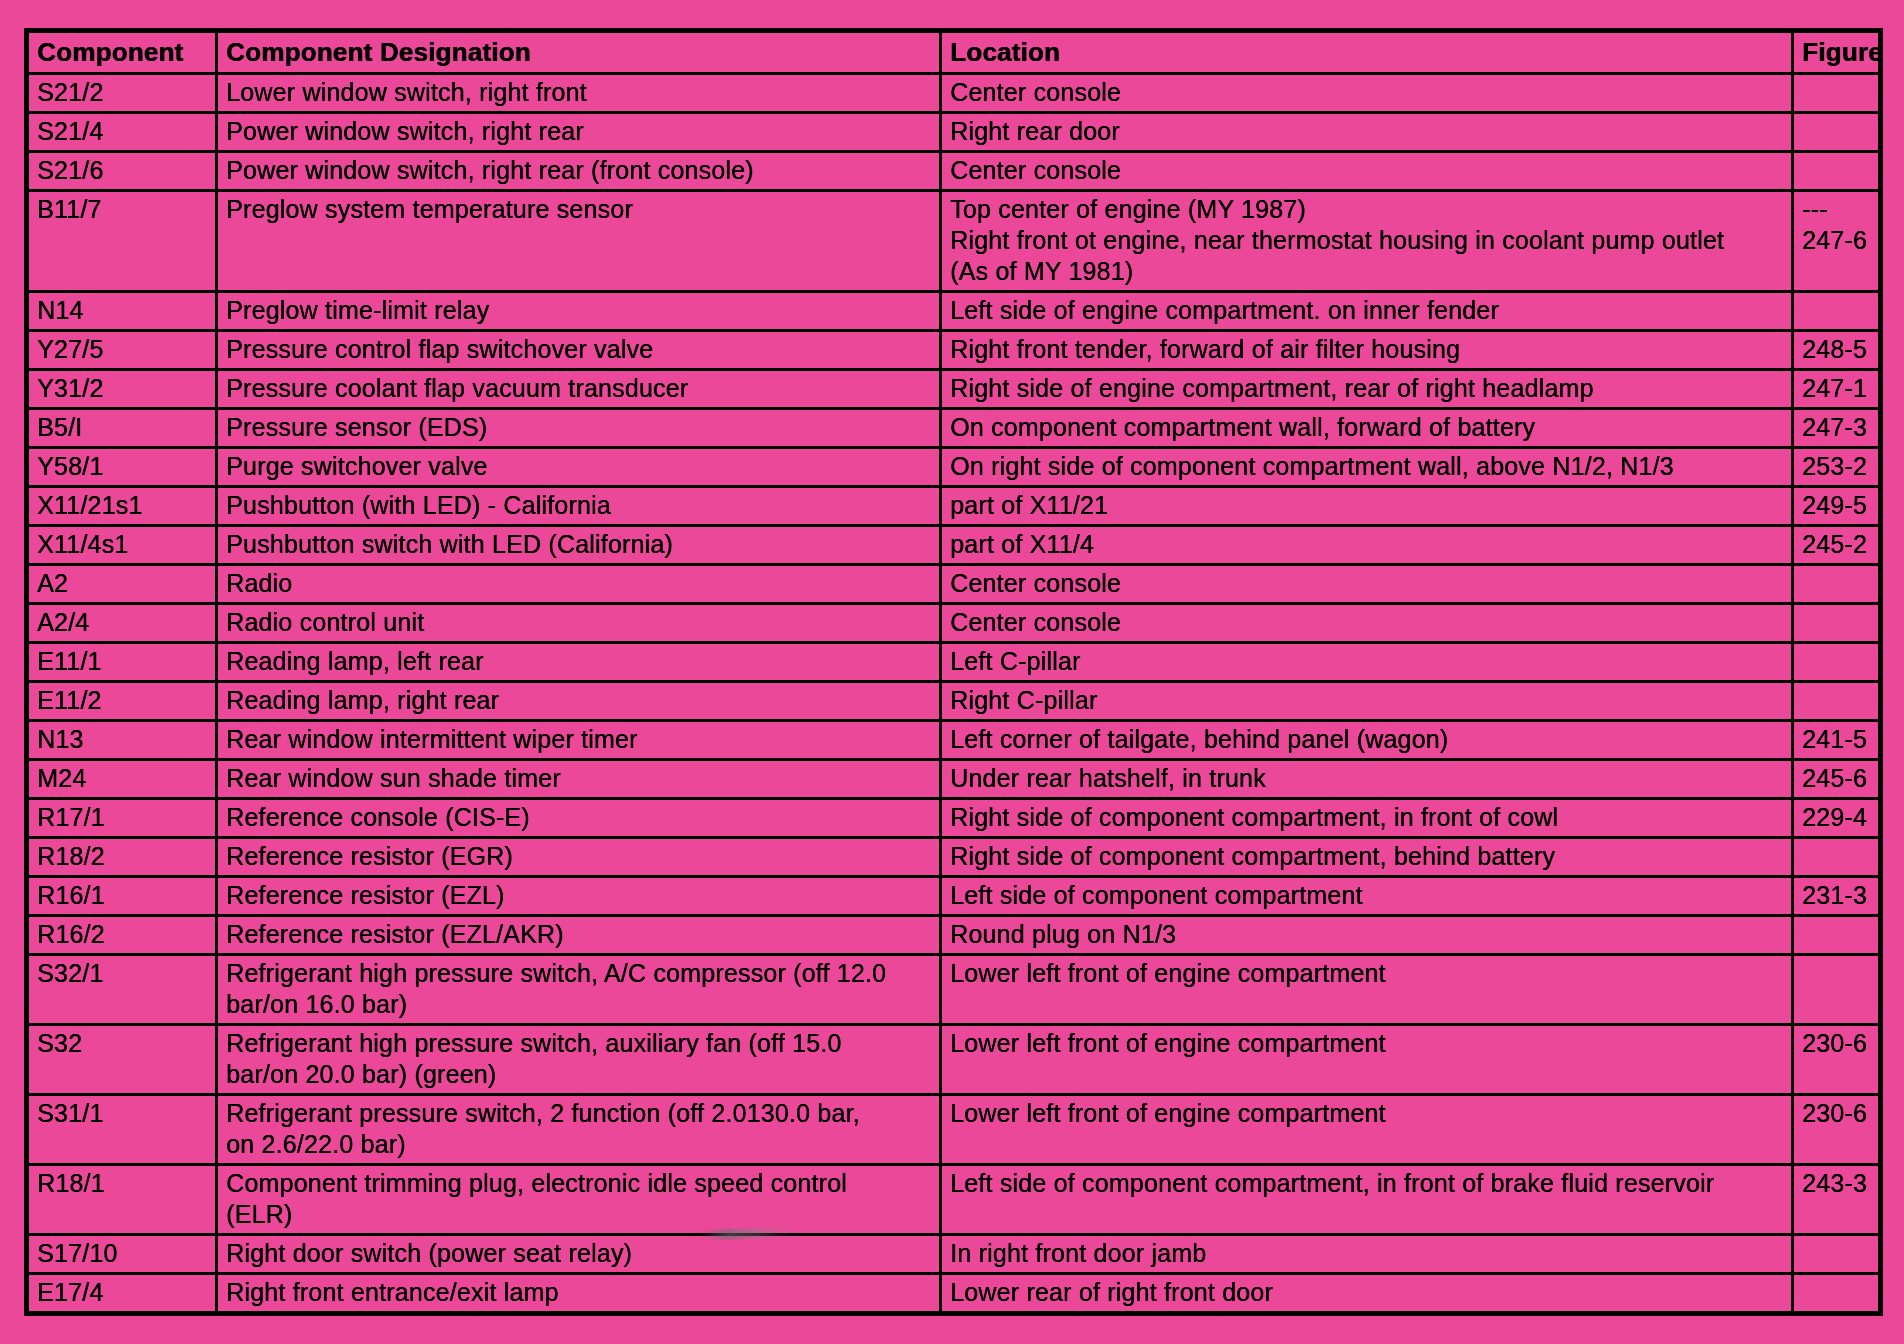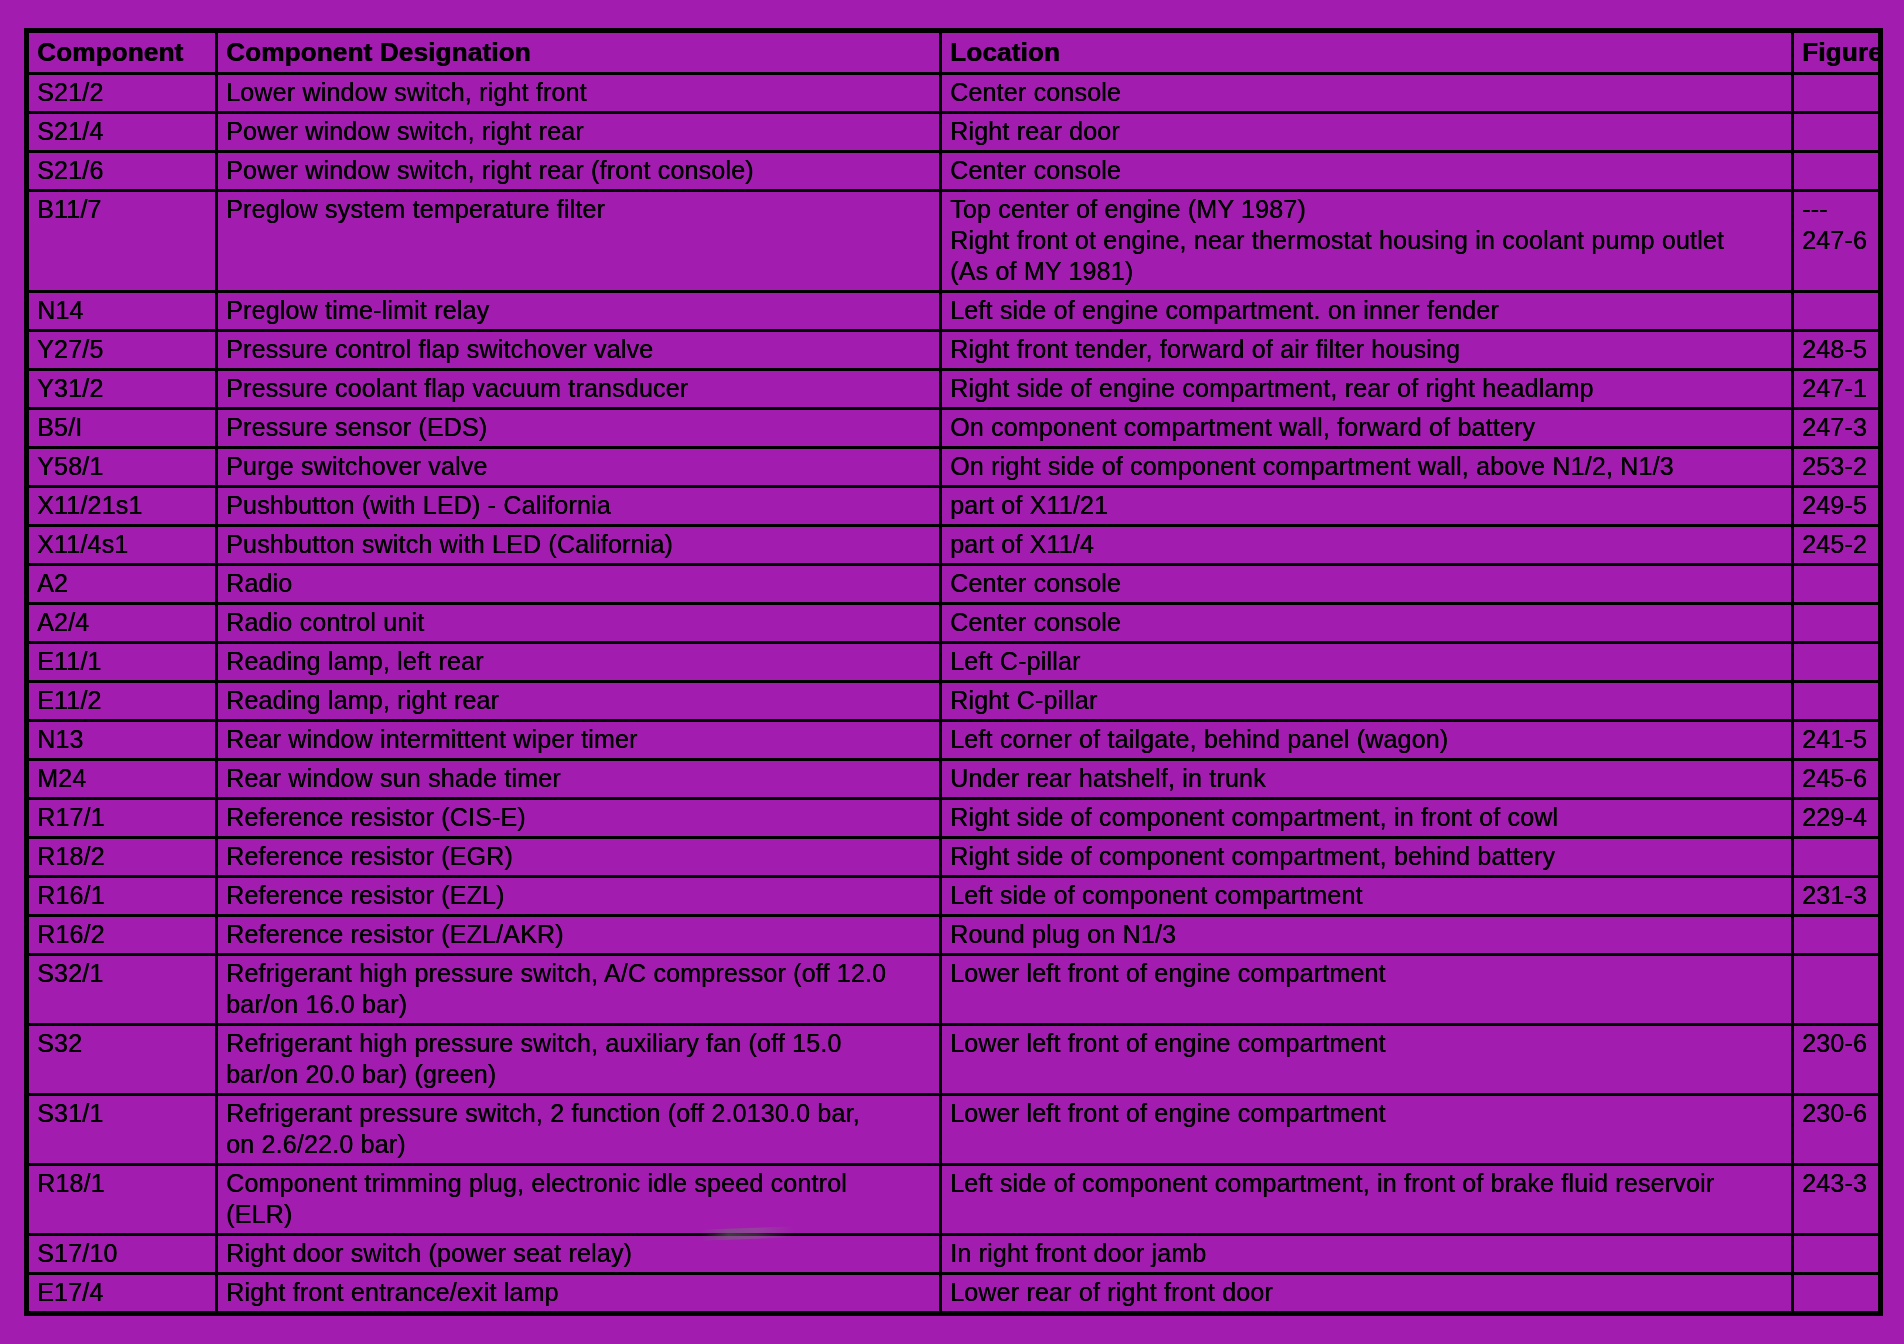--- a/index.html
+++ b/index.html
@@ -9,21 +9,21 @@
     width: 1904px;
     height: 1344px;
     overflow: hidden;
     font-family: "Liberation Sans", sans-serif;
     color: #000;
   }
   .page {
     position: relative;
     width: 1904px;
     height: 1344px;
-    background: #a21caf;
+    background: #ec4899;
   }
   table.comp-table {
     position: absolute;
     left: 24px;
     top: 28px;
     width: 1854px;
     border-collapse: collapse;
     table-layout: fixed;
     border: 5px solid #000;
   }
@@ -96,21 +96,21 @@
           <td></td>
         </tr>
         <tr>
           <td>S21/6</td>
           <td>Power window switch, right rear (front console)</td>
           <td>Center console</td>
           <td></td>
         </tr>
         <tr>
           <td>B11/7</td>
-          <td>Preglow system temperature filter</td>
+          <td>Preglow system temperature sensor</td>
           <td>Top center of engine (MY 1987)
 Right front ot engine, near thermostat housing in coolant pump outlet
 (As of MY 1981)</td>
           <td>---
 247-6</td>
         </tr>
         <tr>
           <td>N14</td>
           <td>Preglow time-limit relay</td>
           <td>Left side of engine compartment. on inner fender</td>
@@ -183,21 +183,21 @@
           <td>241-5</td>
         </tr>
         <tr>
           <td>M24</td>
           <td>Rear window sun shade timer</td>
           <td>Under rear hatshelf, in trunk</td>
           <td>245-6</td>
         </tr>
         <tr>
           <td>R17/1</td>
-          <td>Reference resistor (CIS-E)</td>
+          <td>Reference console (CIS-E)</td>
           <td>Right side of component compartment, in front of cowl</td>
           <td>229-4</td>
         </tr>
         <tr>
           <td>R18/2</td>
           <td>Reference resistor (EGR)</td>
           <td>Right side of component compartment, behind battery</td>
           <td></td>
         </tr>
         <tr>

